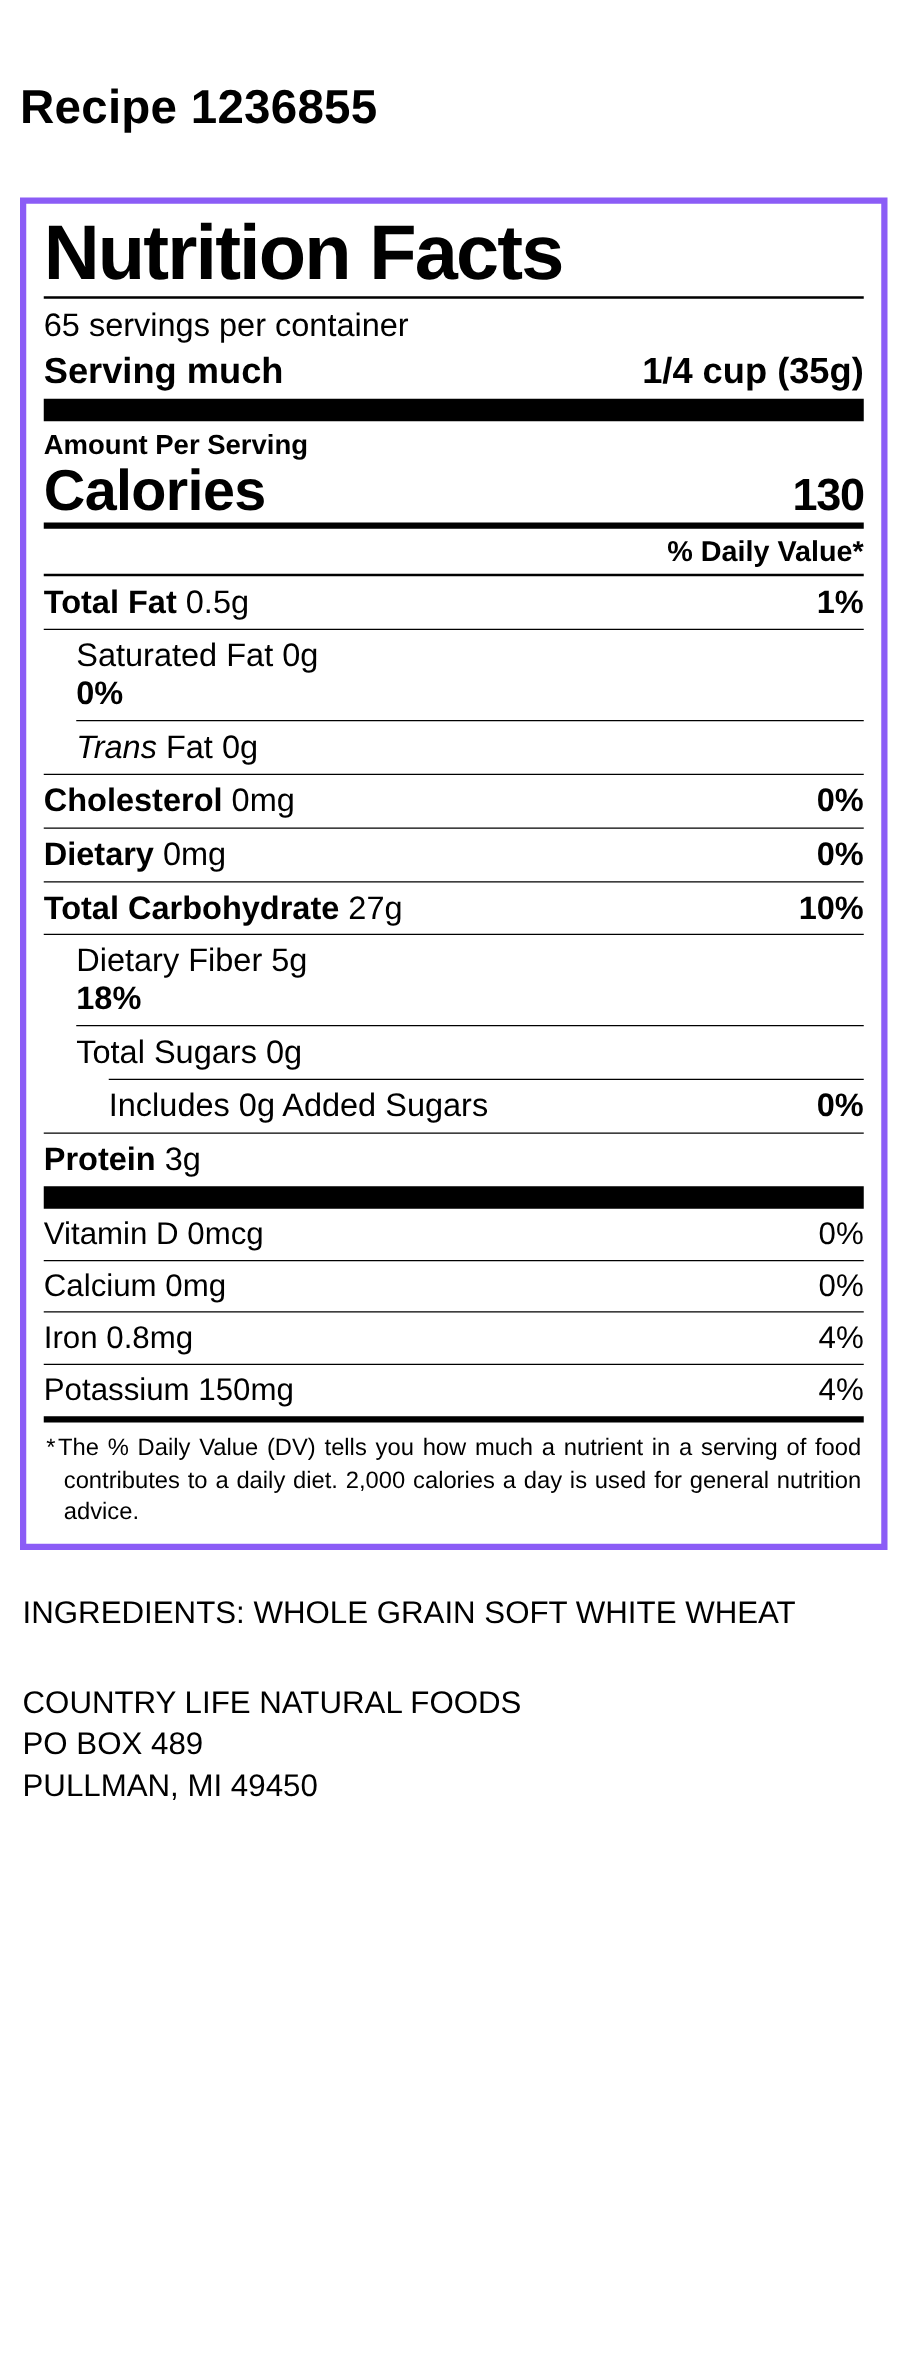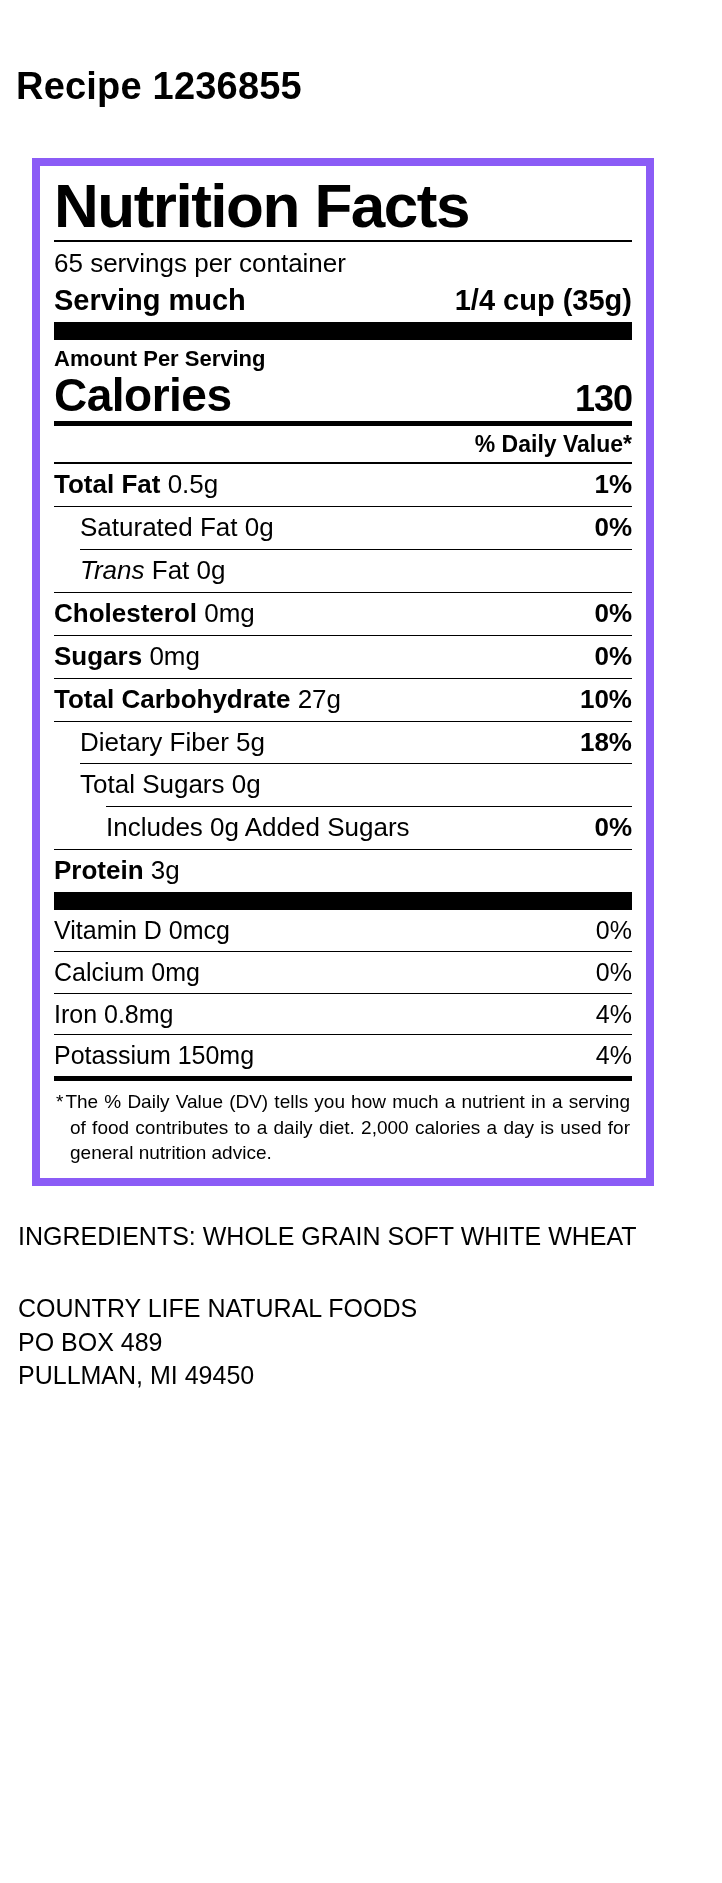--- a/index.html
+++ b/index.html
@@ -27,24 +27,24 @@
     font-size: 38px;
     font-weight: bold;
     letter-spacing: 0.2px;
     margin: 24px 0 0 4px;
     line-height: 1.2;
   }
 
   
   .nf-panel {
     margin-top: 48px;
-    margin-left: 20px;
-    width: 622px;
+    margin-left: 4px;
+    width: 694px;
     box-sizing: border-box;
-    border: 8px solid #8b5cf6;
+    border: 5px solid #8b5cf6;
     padding: 8px 14px 10px 14px;
     background: #fff;
   }
 
   .nf-title {
     font-size: 62px;
     font-weight: bold;
     line-height: 0.98;
     letter-spacing: -1.5px;
     text-align: left;
@@ -110,21 +110,21 @@
     justify-content: space-between;
     align-items: baseline;
     font-size: 26px;
     padding: 6px 0 6px 0;
     line-height: 1.15;
   }
   .nut-row .left { white-space: nowrap; }
   .nut-row .right { font-weight: bold; white-space: nowrap; }
   .nut-row.plain .right { font-weight: normal; }
 
-  .indent-1 { padding-left: 26px; }
+  .indent-1 { padding-left: 26px; flex-direction: column; }
   .indent-2 { padding-left: 52px; }
 
   .bold { font-weight: bold; }
   .italic { font-style: italic; }
 
   
   .rule-indent {
     margin-left: 26px;
     border-bottom: 1px solid #000;
   }
@@ -212,21 +212,21 @@
     </div>
     <div class="rule-thin"></div>
 
     <div class="nut-row">
       <span class="left"><span class="bold">Cholesterol</span><span> 0mg</span></span>
       <span class="right">0%</span>
     </div>
     <div class="rule-thin"></div>
 
     <div class="nut-row">
-      <span class="left"><span class="bold">Sugars</span><span> 0mg</span></span>
+      <span class="left"><span class="bold">Dietary</span><span> 0mg</span></span>
       <span class="right">0%</span>
     </div>
     <div class="rule-thin"></div>
 
     <div class="nut-row">
       <span class="left"><span class="bold">Total Carbohydrate</span><span> 27g</span></span>
       <span class="right">10%</span>
     </div>
     <div class="rule-thin"></div>
 

